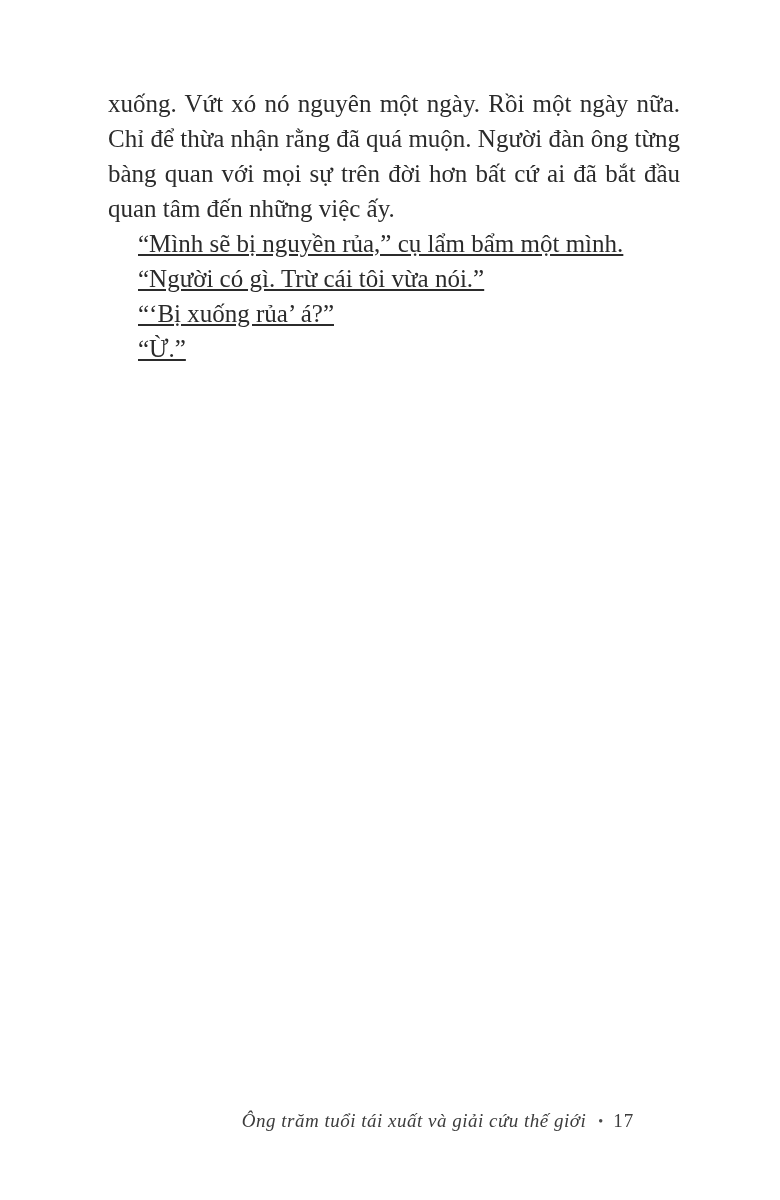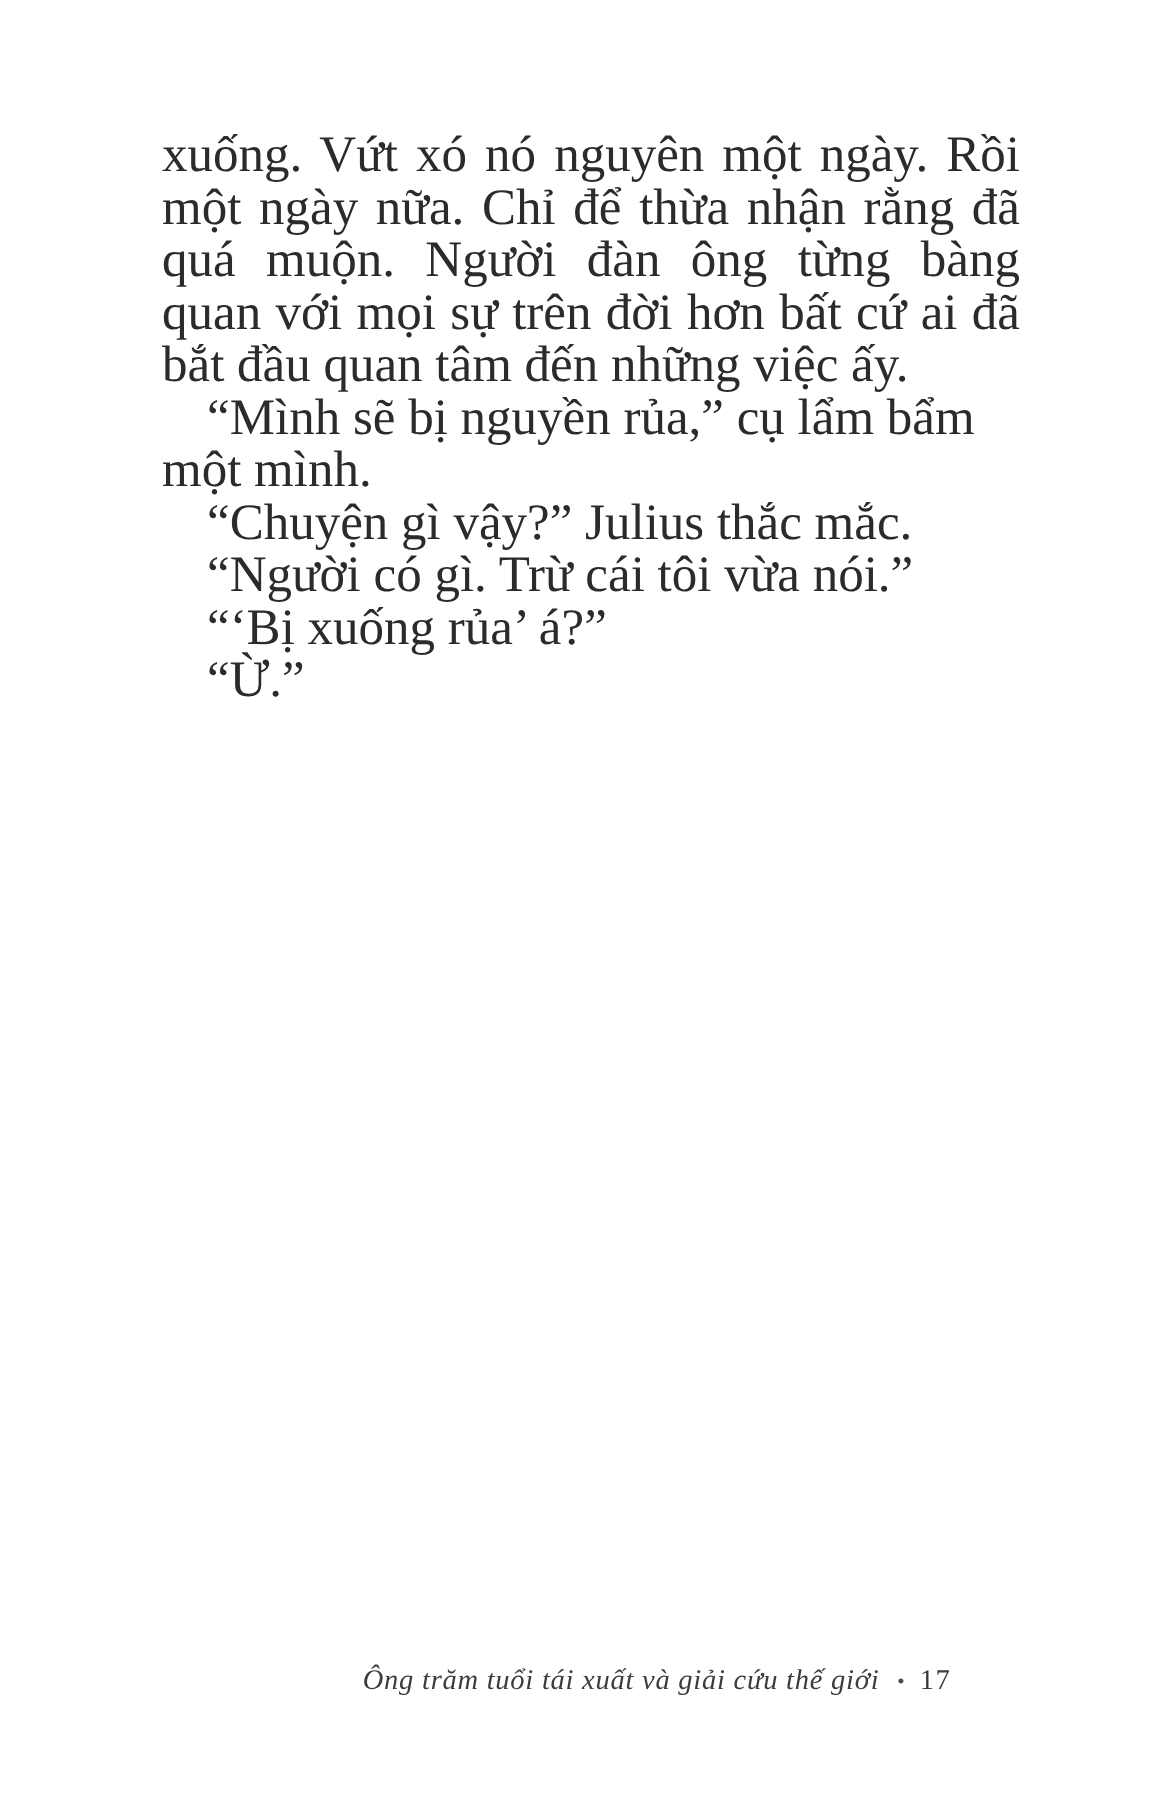--- a/index.html
+++ b/index.html
@@ -13,33 +13,34 @@
     height: 1200px;
     background: #ffffff;
     font-family: "Liberation Serif", serif;
     overflow: hidden;
   }
   .text-block {
     position: absolute;
     left: 108px;
     top: 86px;
     width: 572px;
-    font-size: 34px;
+    font-size: 25px;
     line-height: 35px;
     color: #2b2b2b;
   }
   .para {
     margin: 0;
     text-align: justify;
     text-justify: inter-word;
   }
   .dialogue {
     margin: 0;
     text-indent: 30px;
     text-align: left;
+    text-decoration: underline;
   }
   .footer {
     position: absolute;
     left: 0;
     top: 1108px;
     width: 780px;
     text-align: center;
     color: #3c3c3c;
     font-size: 19px;
     line-height: 26px;
@@ -62,21 +63,20 @@
   }
 </style>
 </head>
 <body>
 
 <div class="book-page">
 
   <div class="text-block">
     <p class="para">xuống. Vứt xó nó nguyên một ngày. Rồi một ngày nữa. Chỉ để thừa nhận rằng đã quá muộn. Người đàn ông từng bàng quan với mọi sự trên đời hơn bất cứ ai đã bắt đầu quan tâm đến những việc ấy.</p>
     <p class="dialogue">“Mình sẽ bị nguyền rủa,” cụ lẩm bẩm một mình.</p>
-    <p class="dialogue">“Chuyện gì vậy?” Julius thắc mắc.</p>
     <p class="dialogue">“Người có gì. Trừ cái tôi vừa nói.”</p>
     <p class="dialogue">“‘Bị xuống rủa’ á?”</p>
     <p class="dialogue">“Ừ.”</p>
   </div>
 
   <div class="footer">
     <span class="footer-title">Ông trăm tuổi tái xuất và giải cứu thế giới</span><span class="footer-bullet">•</span><span class="footer-page">17</span>
   </div>
 
 </div>

